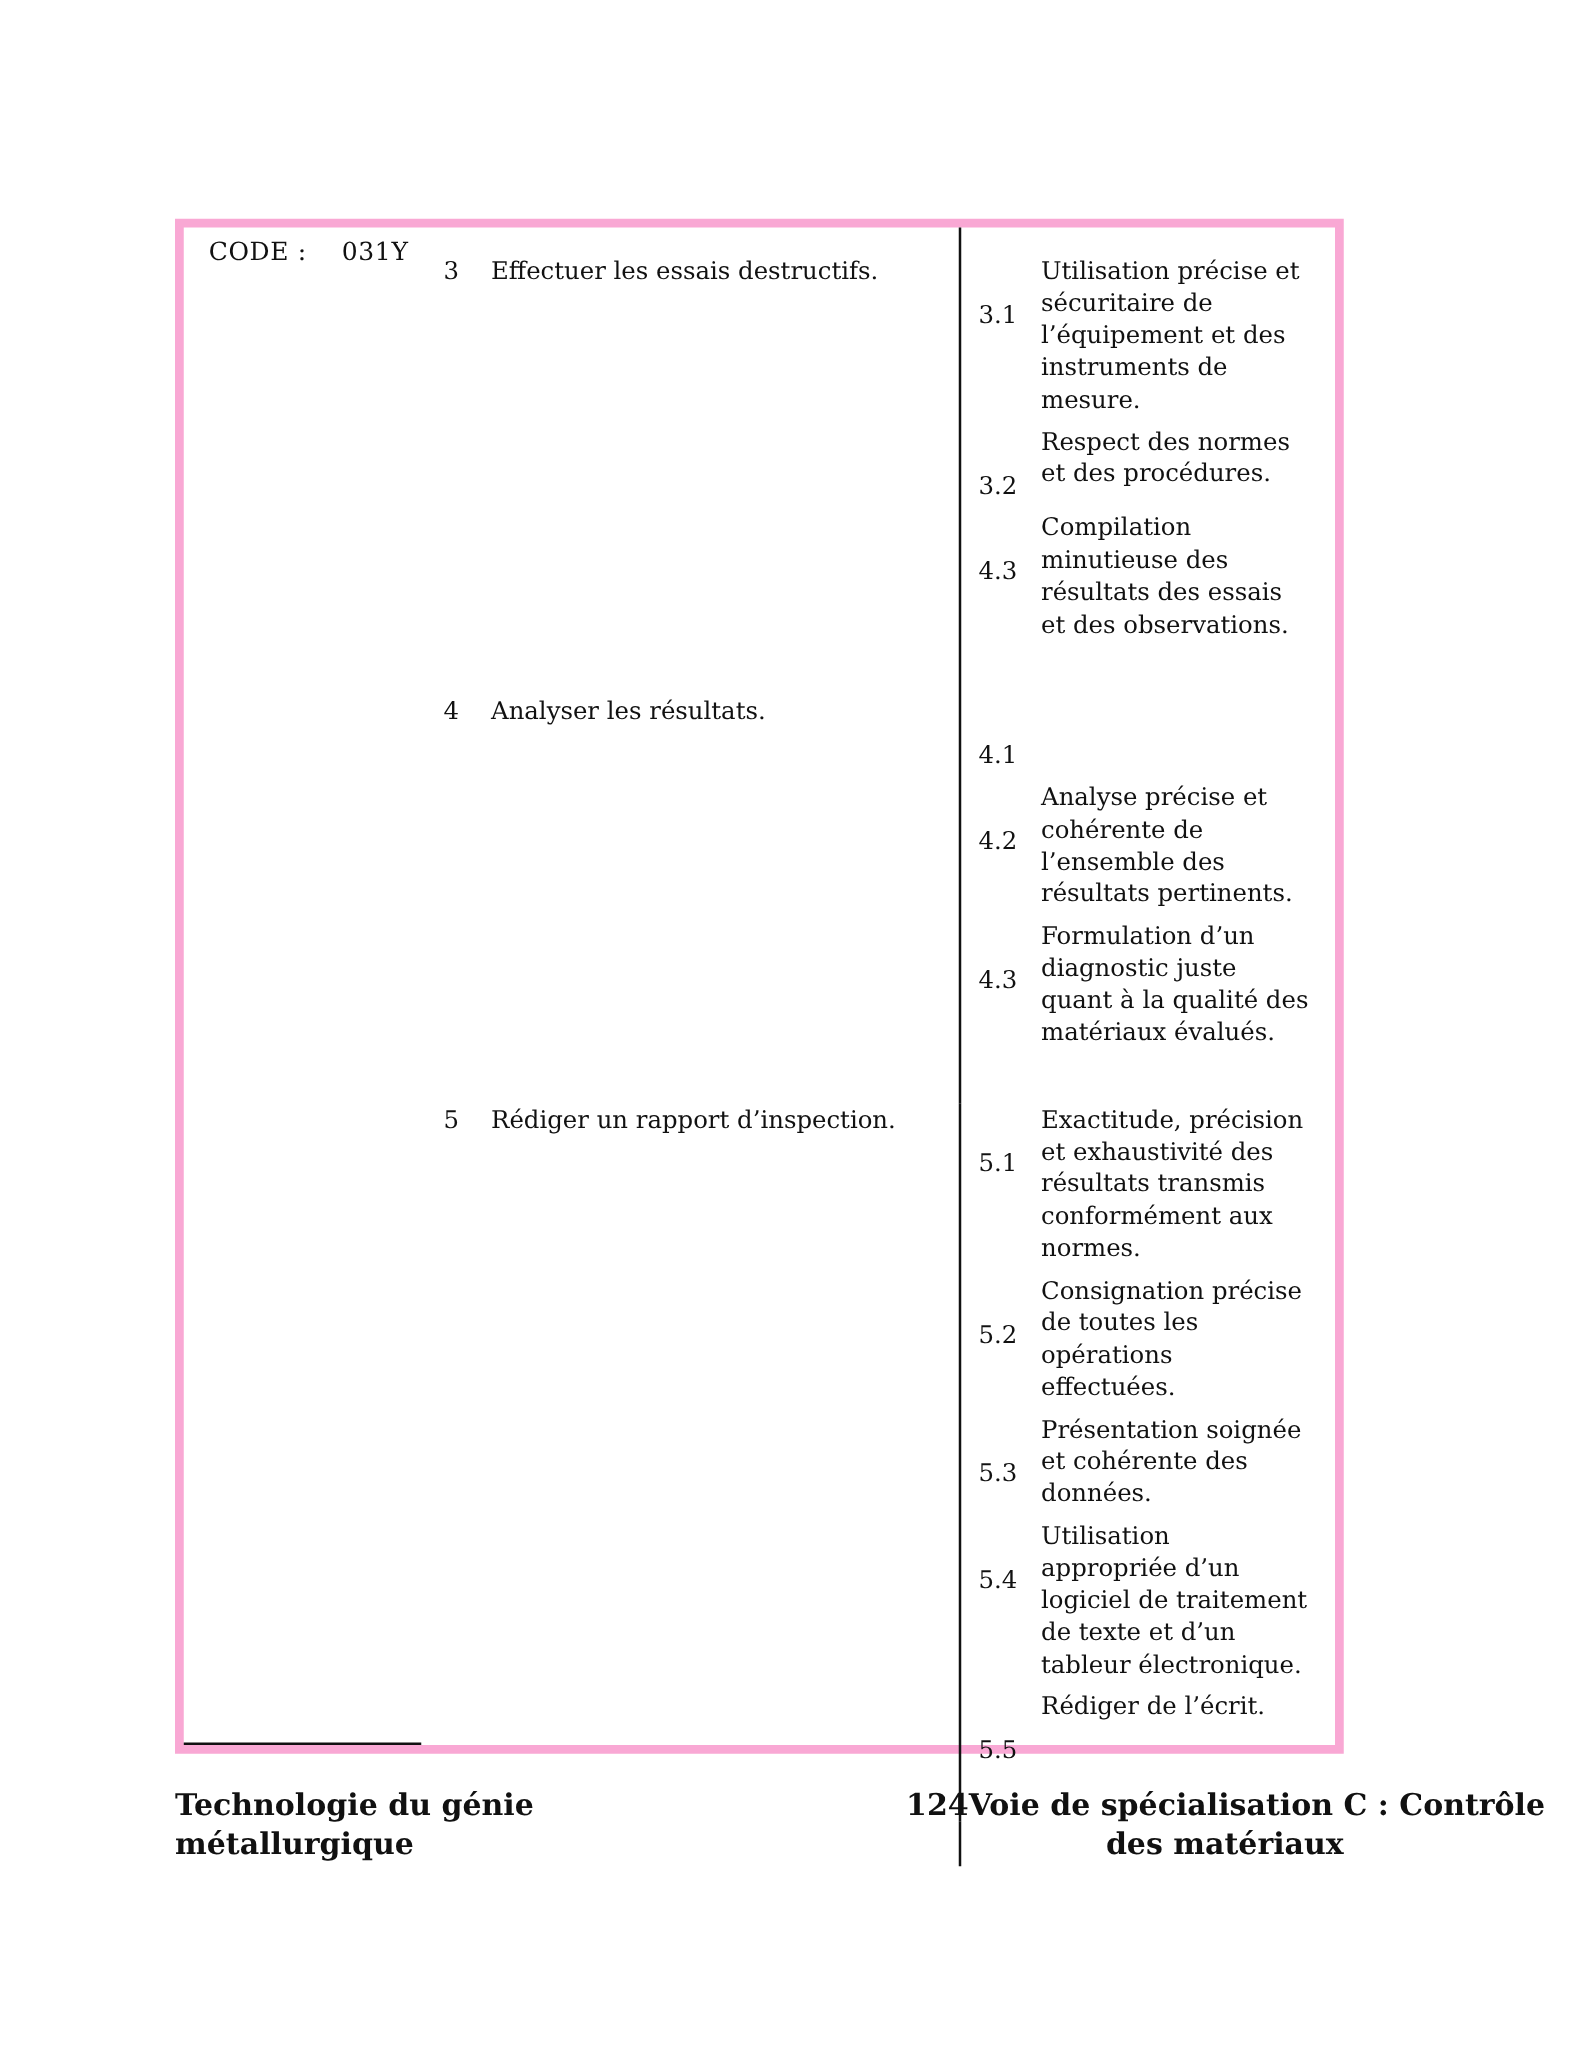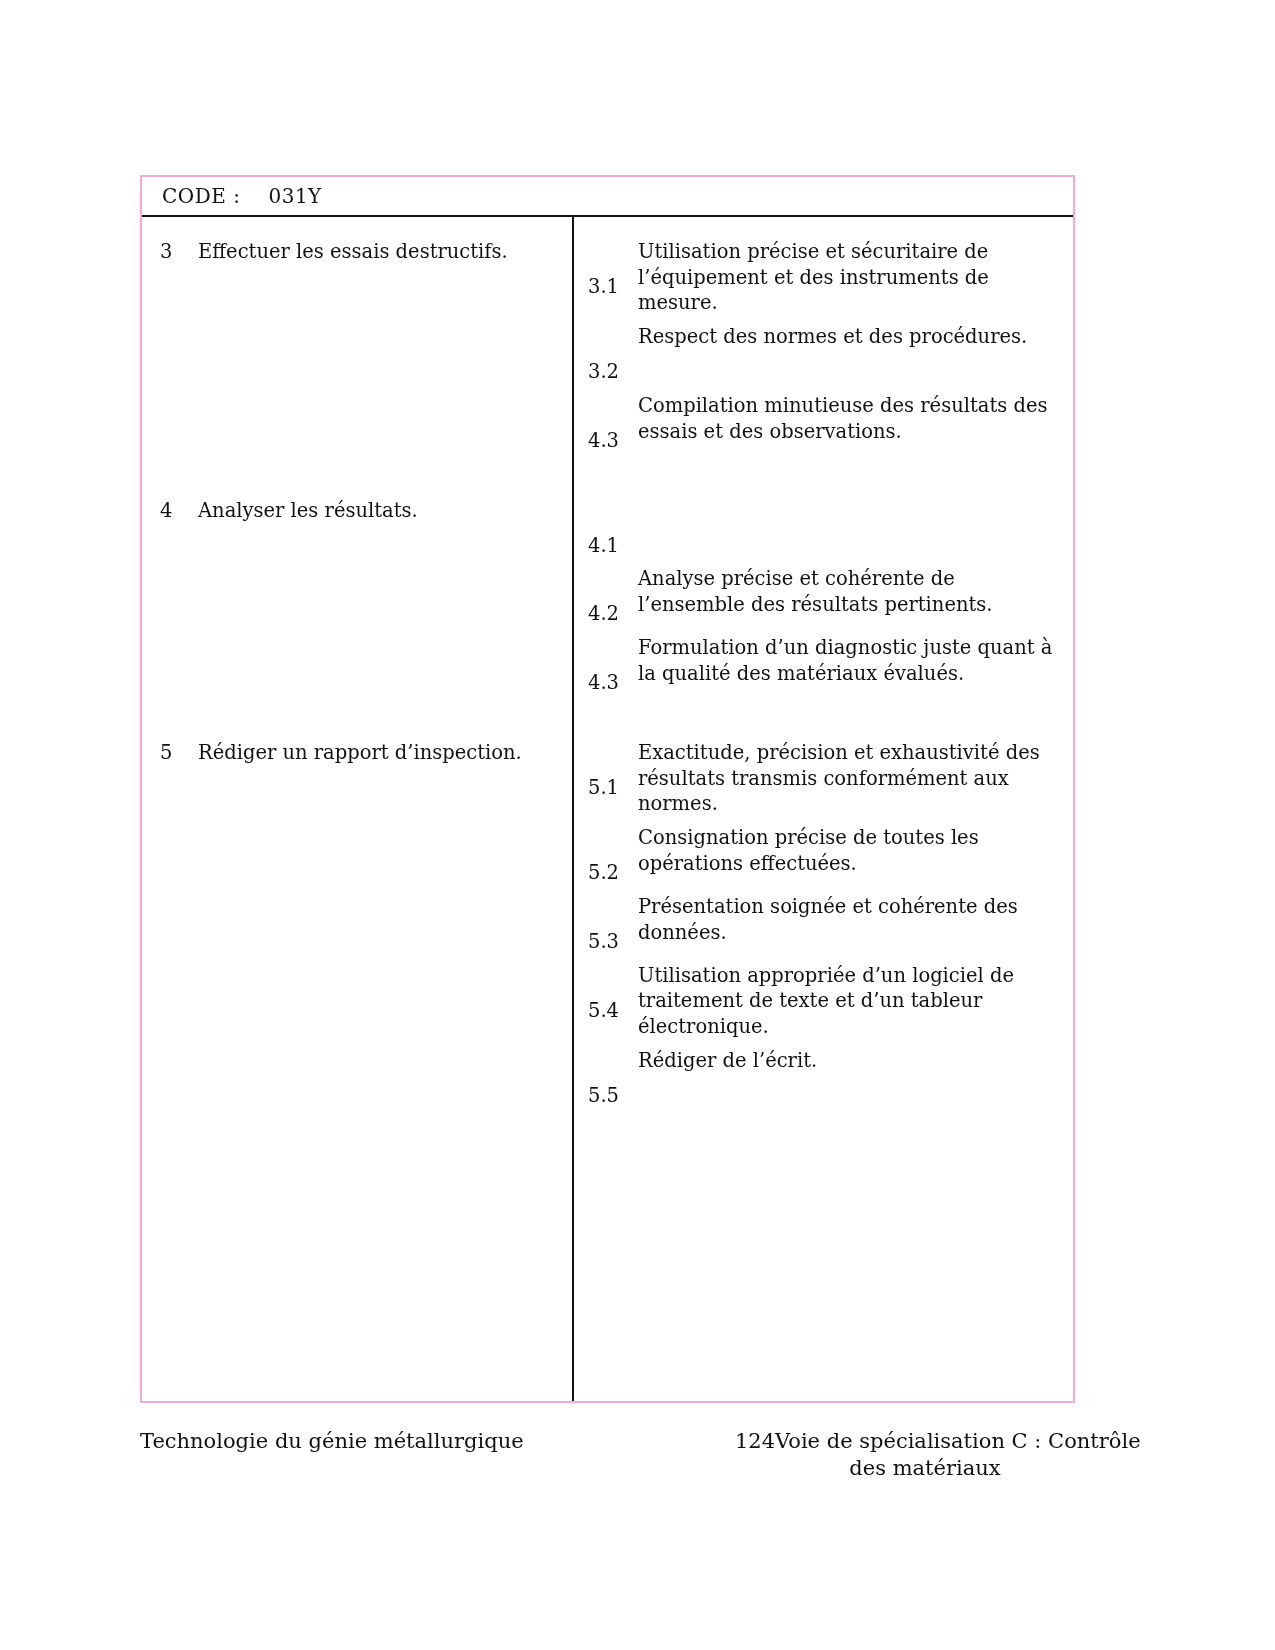--- a/index.html
+++ b/index.html
@@ -11,23 +11,23 @@
     background: #ffffff;
     font-family: "DejaVu Serif", "Liberation Serif", serif;
     color: #111111;
   }
   .doc-table {
     position: absolute;
     left: 140px;
     top: 175px;
     width: 935px;
     height: 1228px;
-    border: 2px solid #f9a8d4;
+    border: 7px solid #f9a8d4;
     display: flex;
-    flex-direction: column;
+    flex-direction: row;
   }
   .t-header {
     border-bottom: 2px solid #111111;
     padding: 7px 10px 7px 20px;
     font-size: 20px;
     letter-spacing: 0.5px;
   }
   .t-header .code-value { margin-left: 28px; }
   .t-body {
     flex: 1;
@@ -60,26 +60,27 @@
     margin-bottom: 8px;
   }
   .criterion .crit-num { width: 50px; flex: 0 0 50px; margin-top: 35px; }
   .criterion .crit-text { flex: 1; padding-right: 6px; }
   .doc-footer {
     position: absolute;
     left: 140px;
     top: 1428px;
     width: 935px;
     display: flex;
-    font-size: 21px;
+    font-size: 24px;
     line-height: 1.3;
+    font-weight: bold;
   }
   .footer-left { width: 390px; flex: 0 0 390px; }
   .footer-center { flex: 1; text-align: right; }
-  .footer-right { width: 300px; flex: 0 0 300px; text-align: center; white-space: nowrap; }
+  .footer-right { width: 300px; flex: 0 0 300px; text-align: right; white-space: nowrap; }
 </style>
 </head>
 <body>
 
 <div class="page">
 
   <div class="doc-table">
 
     <div class="t-header">
       <span class="code-label">CODE :</span><span class="code-value">031Y</span>

